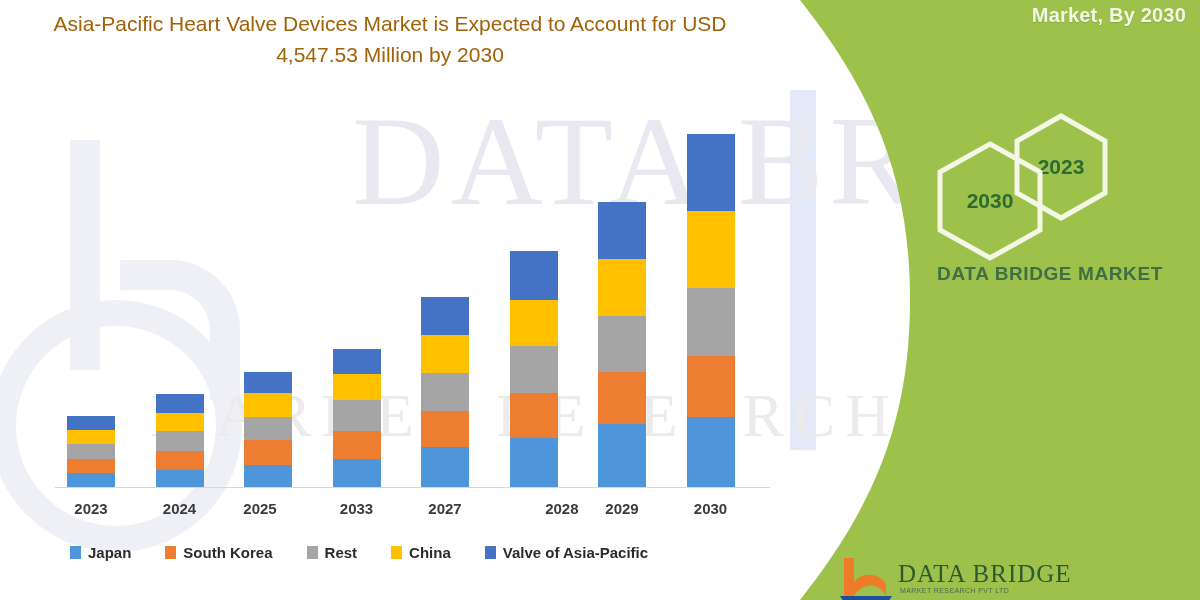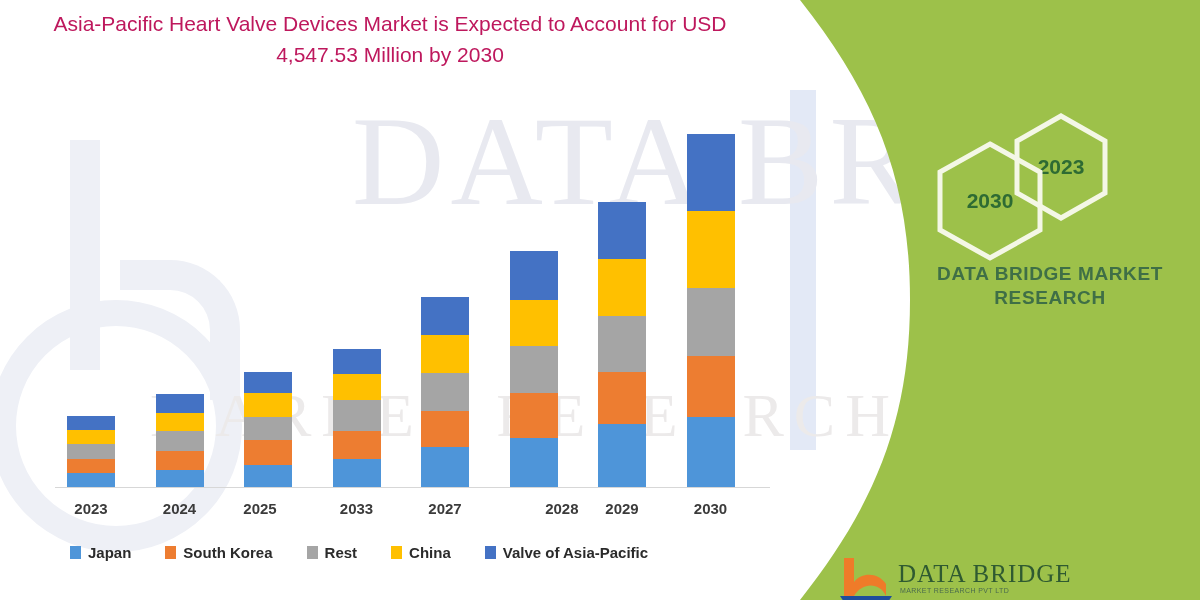--- a/index.html
+++ b/index.html
@@ -79,21 +79,21 @@
   }
   .logo-sub{
     position:absolute;left:62px;top:31px;
     font-family:"Liberation Sans", sans-serif;
     font-size:7px;color:#4a6b4d;letter-spacing:.4px;
   }
 
   
   .chart-title{
     position:absolute;z-index:3;left:40px;top:8px;width:700px;
-    text-align:center;color:#be185d;font-size:21px;line-height:31px;font-weight:400;
+    text-align:center;color:#a16207;font-size:21px;line-height:31px;font-weight:400;
   }
   .plot{position:absolute;z-index:3;left:0;top:0;width:800px;height:600px;}
   .bar{position:absolute;width:48px;}
   .seg{position:absolute;left:0;width:48px;}
   .axis-line{
     position:absolute;left:55px;top:487px;width:715px;height:1px;background:#d7d7d7;z-index:3;
   }
   .xlabel{
     position:absolute;z-index:3;width:90px;text-align:center;
     font-size:15px;color:#3b3b3b;font-weight:600;top:500px;
@@ -113,37 +113,37 @@
     <div class="wm-hook"></div>
     <div class="wm-blue"></div>
     <div class="wm-text wm-big">DATA BRIDGE</div>
     <div class="wm-text wm-small">MARKET RESEARCH</div>
   </div>
 
   <svg class="green-panel" viewBox="0 0 420 600" preserveAspectRatio="none">
     <path d="M 20,0 L 420,0 L 420,600 L 20,600 C 95,505 130,420 130,300 C 130,180 95,95 20,0 Z" fill="#9dc14a"></path>
   </svg>
 
+  <div class="panel-top-title">Market, By 2030</div>
 
   <div class="hex hex-2023">
     <svg width="98" height="110" viewBox="0 0 98 110">
       <polygon points="49,4 93,29 93,81 49,106 5,81 5,29" fill="none" stroke="#f4f7e6" stroke-width="5"></polygon>
     </svg>
     <span>2023</span>
   </div>
 
   <div class="hex hex-2030">
     <svg width="110" height="122" viewBox="0 0 110 122">
       <polygon points="55,4 105,32 105,90 55,118 5,90 5,32" fill="none" stroke="#f4f7e6" stroke-width="5"></polygon>
     </svg>
     <span>2030</span>
   </div>
 
   <div class="dbmr-line dbmr-1">DATA BRIDGE MARKET</div>
-  <div class="dbmr-line dbmr-2">RESEARCH</div>
 
   <div class="logo">
     <svg width="56" height="46" viewBox="0 0 56 46">
       <path d="M6,2 L16,2 L16,26 C24,16 40,16 48,28 L48,40 C42,26 24,26 16,40 L6,40 Z" fill="#ef7b29"></path>
       <path d="M2,40 L54,40 L50,46 L6,46 Z" fill="#1f4e9c"></path>
     </svg>
     <div class="logo-text">DATA BRIDGE</div>
     <div class="logo-sub">MARKET RESEARCH PVT LTD</div>
   </div>
 

